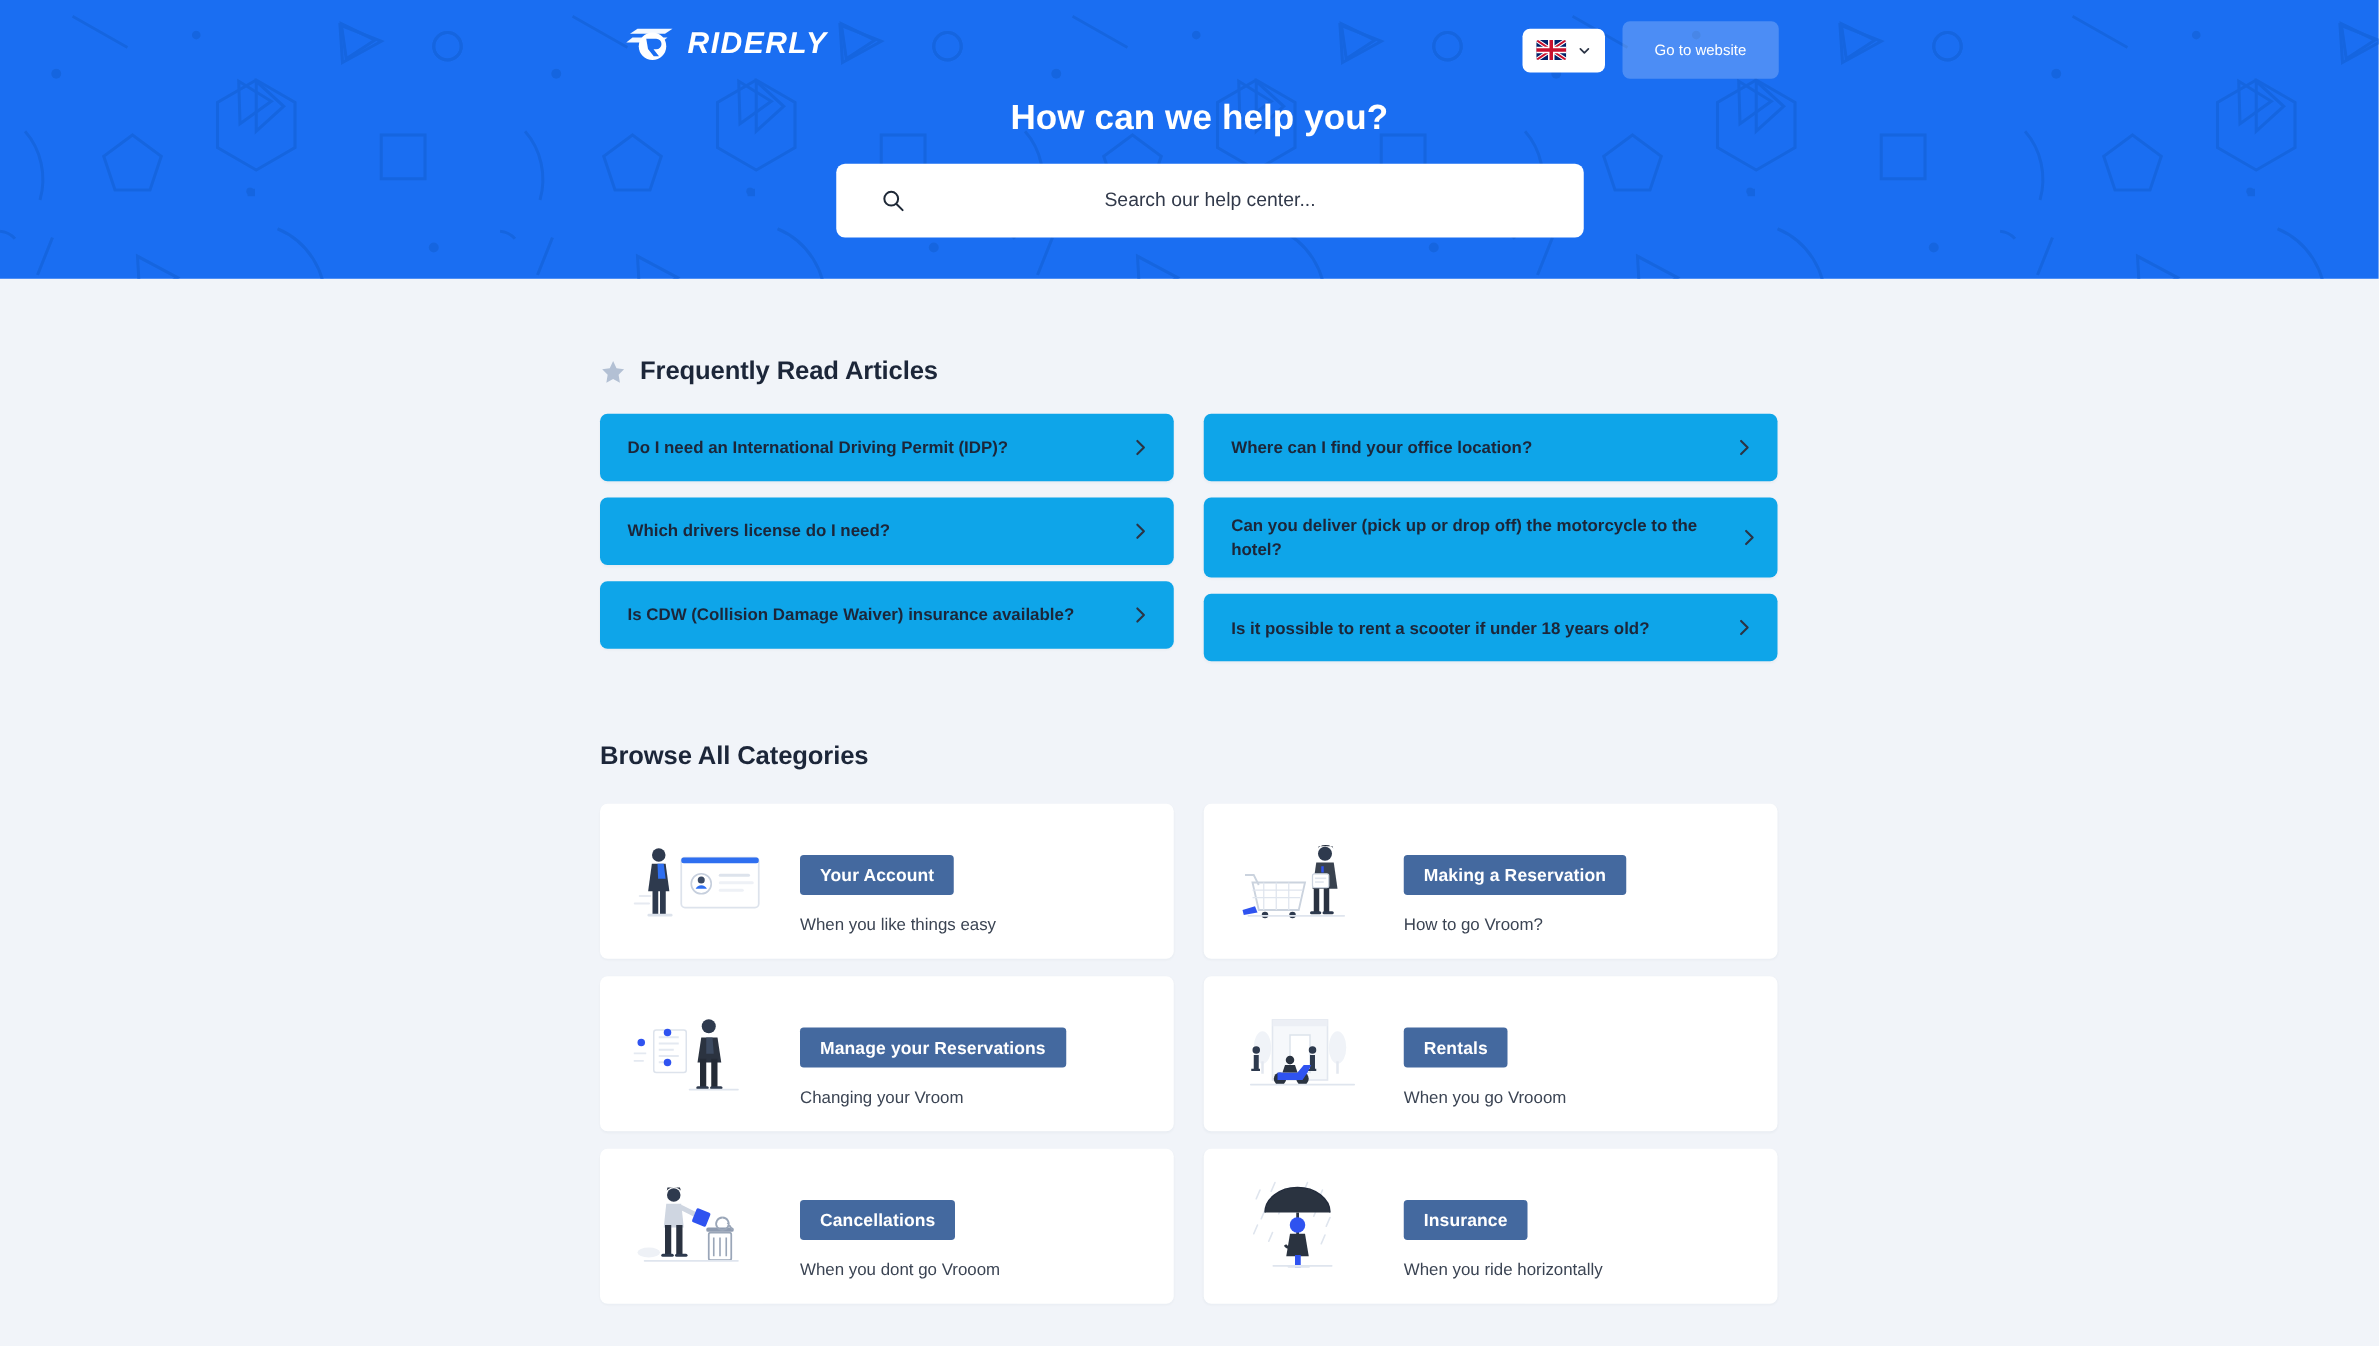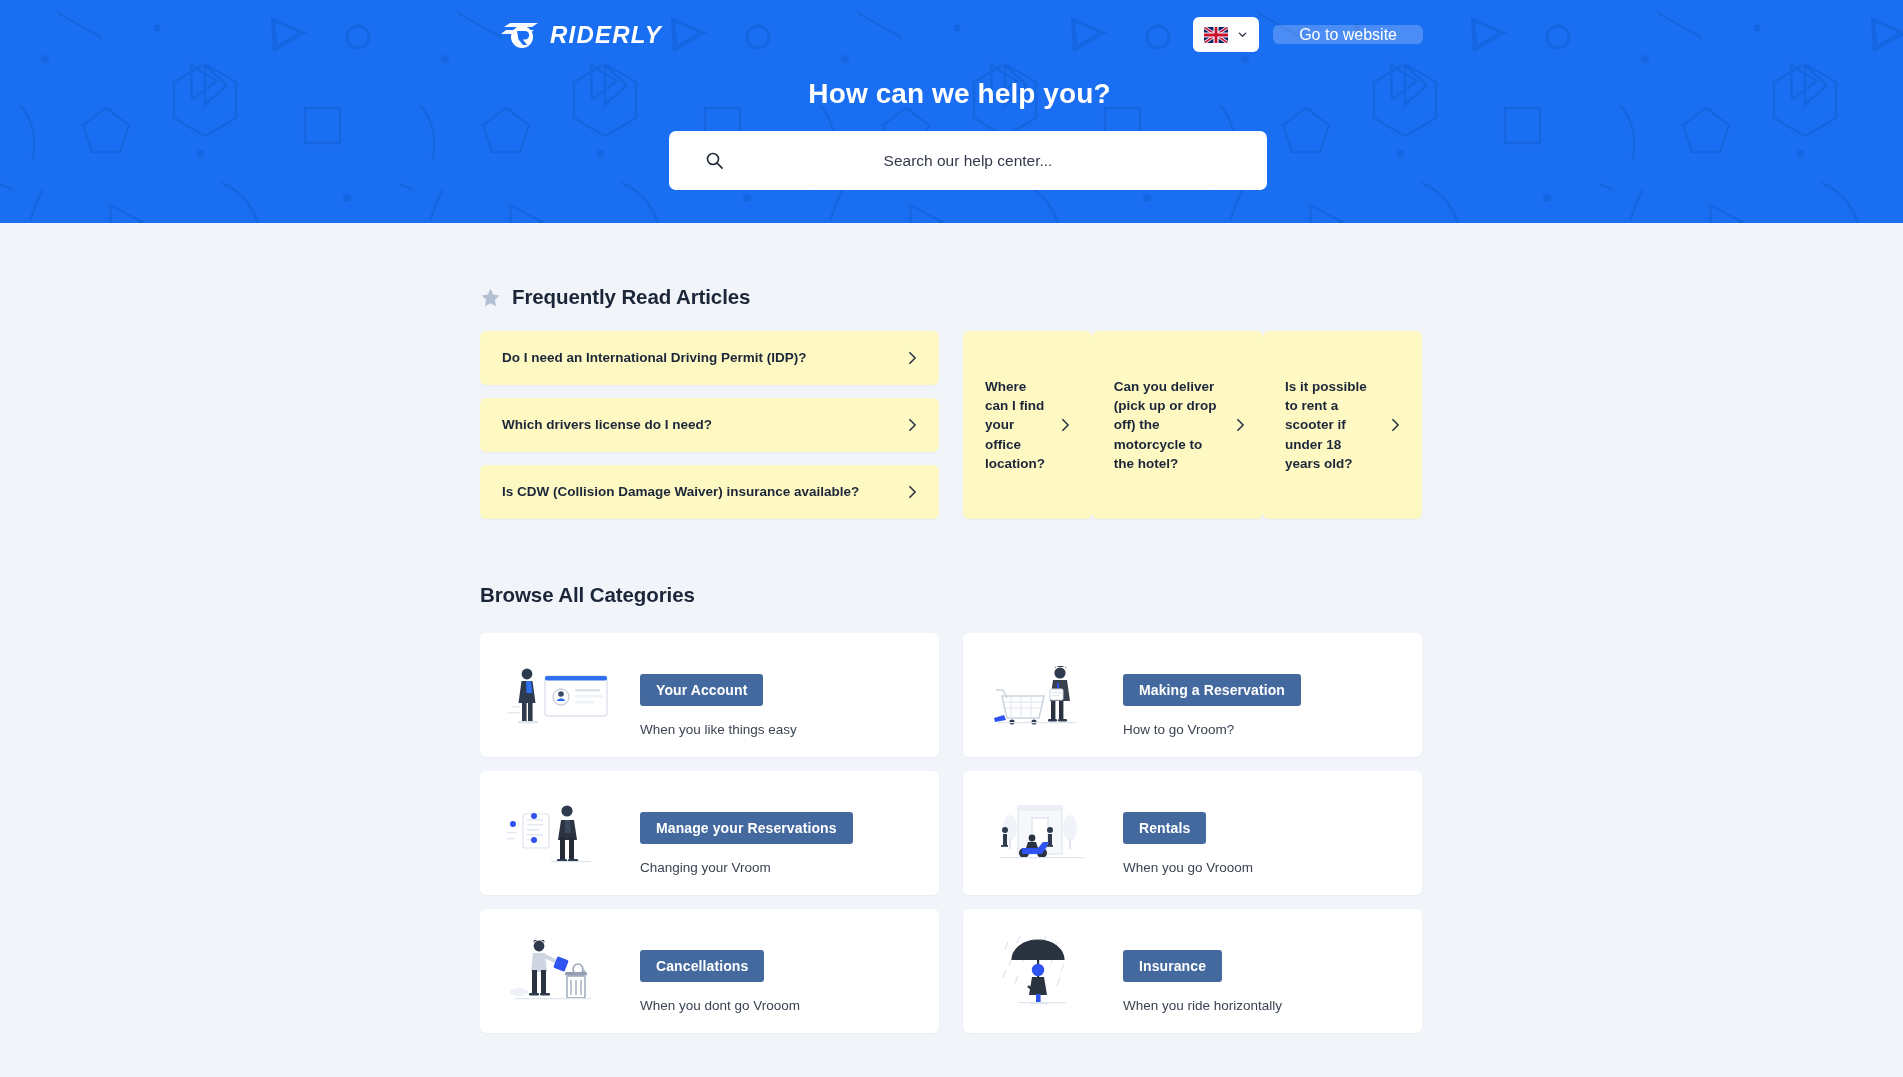--- a/index.html
+++ b/index.html
@@ -81,23 +81,23 @@
   .chevron-down {
     width: 11px;
     height: 11px;
     display: block;
   }
   .btn-website {
     background: rgba(255,255,255,0.22);
     color: #ffffff;
     border: none;
     border-radius: 6px;
-    height: 19px;
+    height: 46px;
     padding: 0 26px;
-    font-size: 16px;
+    font-size: 12px;
     font-family: "Liberation Sans", sans-serif;
     cursor: pointer;
     white-space: nowrap;
   }
 
   .hero-title {
     position: absolute;
     top: 78px;
     left: 0;
     width: 100%;
@@ -168,21 +168,21 @@
 
   .grid {
     display: grid;
     grid-template-columns: 459px 459px;
     column-gap: 24px;
     row-gap: 13px;
   }
 
   
   .article-card {
-    background: #fef9c3;
+    background: #0ea5e9;
     border-radius: 6px;
     min-height: 54px;
     padding: 13px 22px 13px 22px;
     display: flex;
     align-items: center;
     justify-content: space-between;
     gap: 14px;
     box-shadow: 0 1px 2px rgba(24,39,75,0.04);
     cursor: pointer;
   }
@@ -389,21 +389,21 @@
           </svg>
         </div>
         <div class="article-card">
           <span class="article-title">Is CDW (Collision Damage Waiver) insurance available?</span>
           <svg class="chev-right" viewBox="0 0 10 16">
             <path d="M2 2 L8 8 L2 14" fill="none" stroke="#2b3445" stroke-width="1.9" stroke-linecap="round" stroke-linejoin="round"></path>
           </svg>
         </div>
       </div>
 
-      <div style="display:flex;flex-direction:row;row-gap:13px;">
+      <div style="display:flex;flex-direction:column;row-gap:13px;">
         <div class="article-card">
           <span class="article-title">Where can I find your office location?</span>
           <svg class="chev-right" viewBox="0 0 10 16">
             <path d="M2 2 L8 8 L2 14" fill="none" stroke="#2b3445" stroke-width="1.9" stroke-linecap="round" stroke-linejoin="round"></path>
           </svg>
         </div>
         <div class="article-card" style="padding-right:18px;">
           <span class="article-title" style="max-width:385px;display:block;">Can you deliver (pick up or drop off) the motorcycle to the hotel?</span>
           <svg class="chev-right" viewBox="0 0 10 16">
             <path d="M2 2 L8 8 L2 14" fill="none" stroke="#2b3445" stroke-width="1.9" stroke-linecap="round" stroke-linejoin="round"></path>

